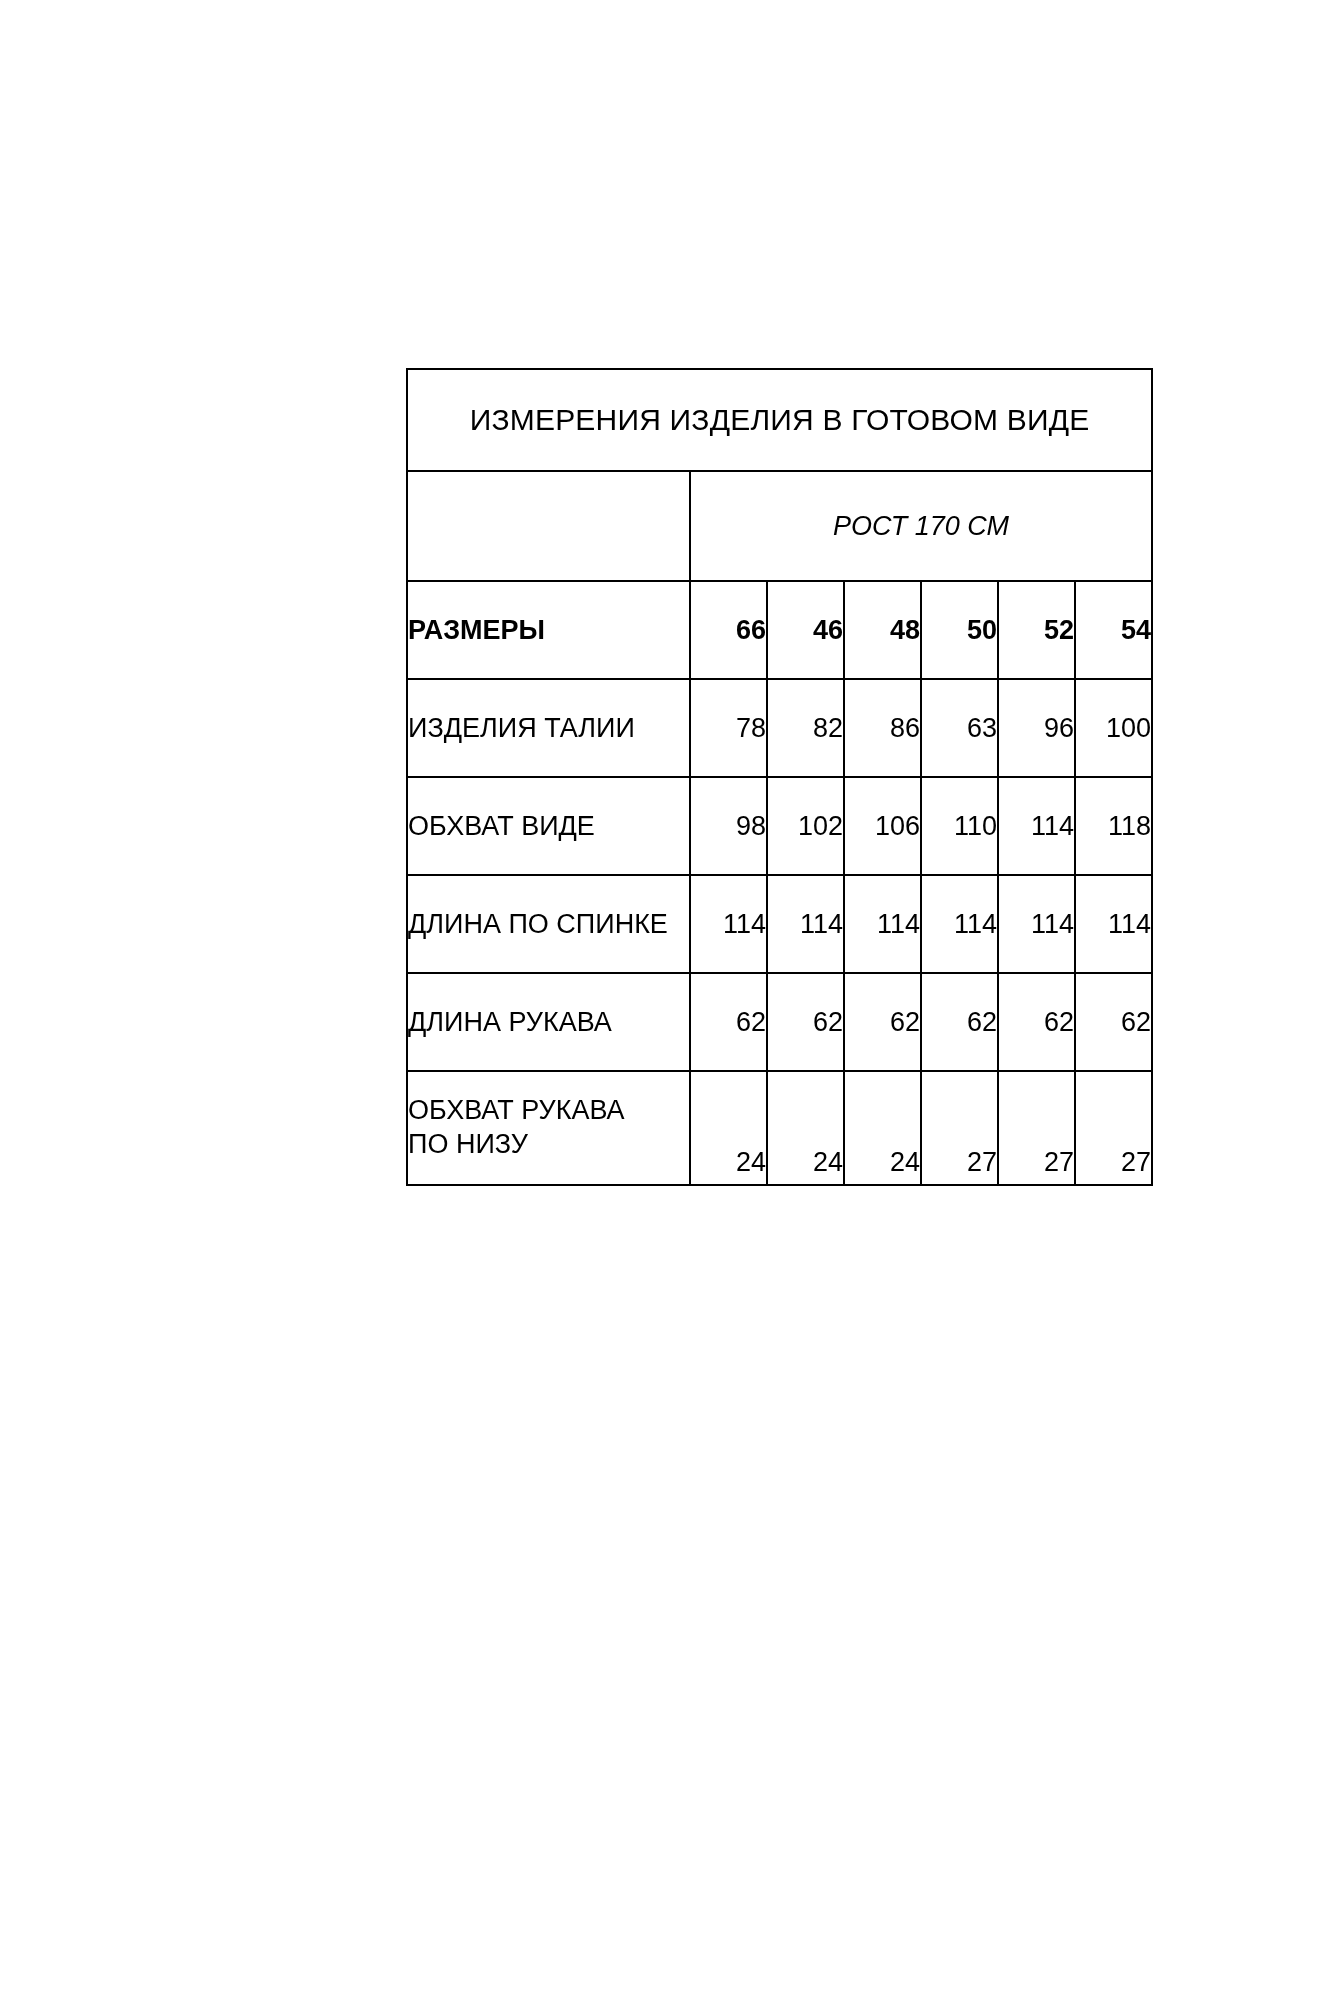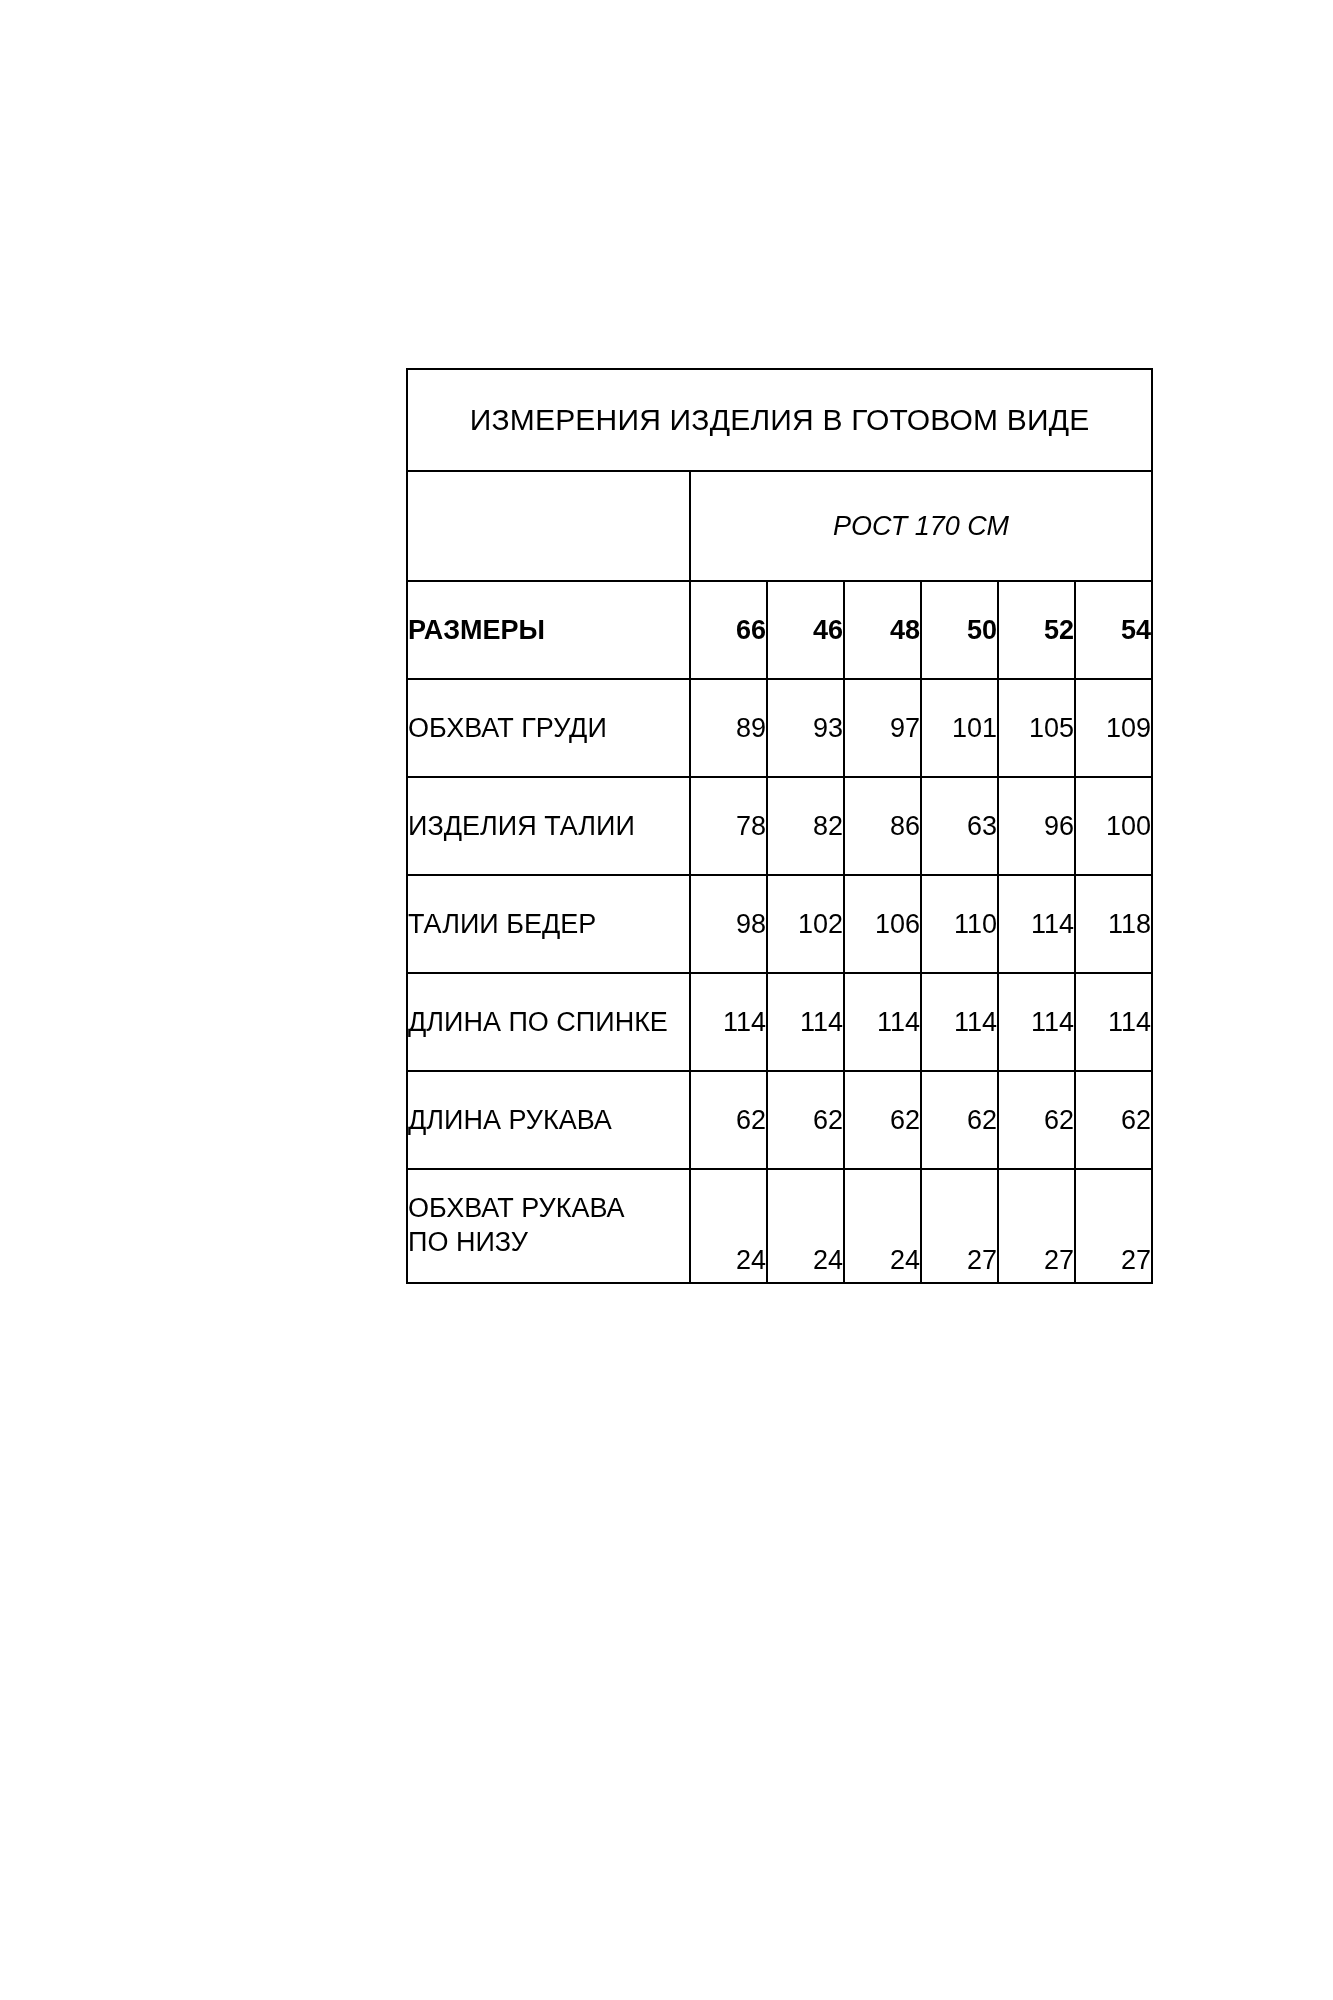--- a/index.html
+++ b/index.html
@@ -128,42 +128,33 @@
         <tr class="row-sizes">
           <td class="row-label">РАЗМЕРЫ</td>
           <td class="num">66</td>
           <td class="num">46</td>
           <td class="num">48</td>
           <td class="num">50</td>
           <td class="num">52</td>
           <td class="num">54</td>
         </tr>
 
-        <tr>
-          <td class="row-label">ОБХВАТ ГРУДИ</td>
-          <td class="num">89</td>
-          <td class="num">93</td>
-          <td class="num">97</td>
-          <td class="num">101</td>
-          <td class="num">105</td>
-          <td class="num">109</td>
-        </tr>
 
         <tr>
           <td class="row-label">ИЗДЕЛИЯ ТАЛИИ</td>
           <td class="num">78</td>
           <td class="num">82</td>
           <td class="num">86</td>
           <td class="num">63</td>
           <td class="num">96</td>
           <td class="num">100</td>
         </tr>
 
         <tr>
-          <td class="row-label">ТАЛИИ БЕДЕР</td>
+          <td class="row-label">ОБХВАТ ВИДЕ</td>
           <td class="num">98</td>
           <td class="num">102</td>
           <td class="num">106</td>
           <td class="num">110</td>
           <td class="num">114</td>
           <td class="num">118</td>
         </tr>
 
         <tr>
           <td class="row-label">ДЛИНА ПО СПИНКЕ</td>

